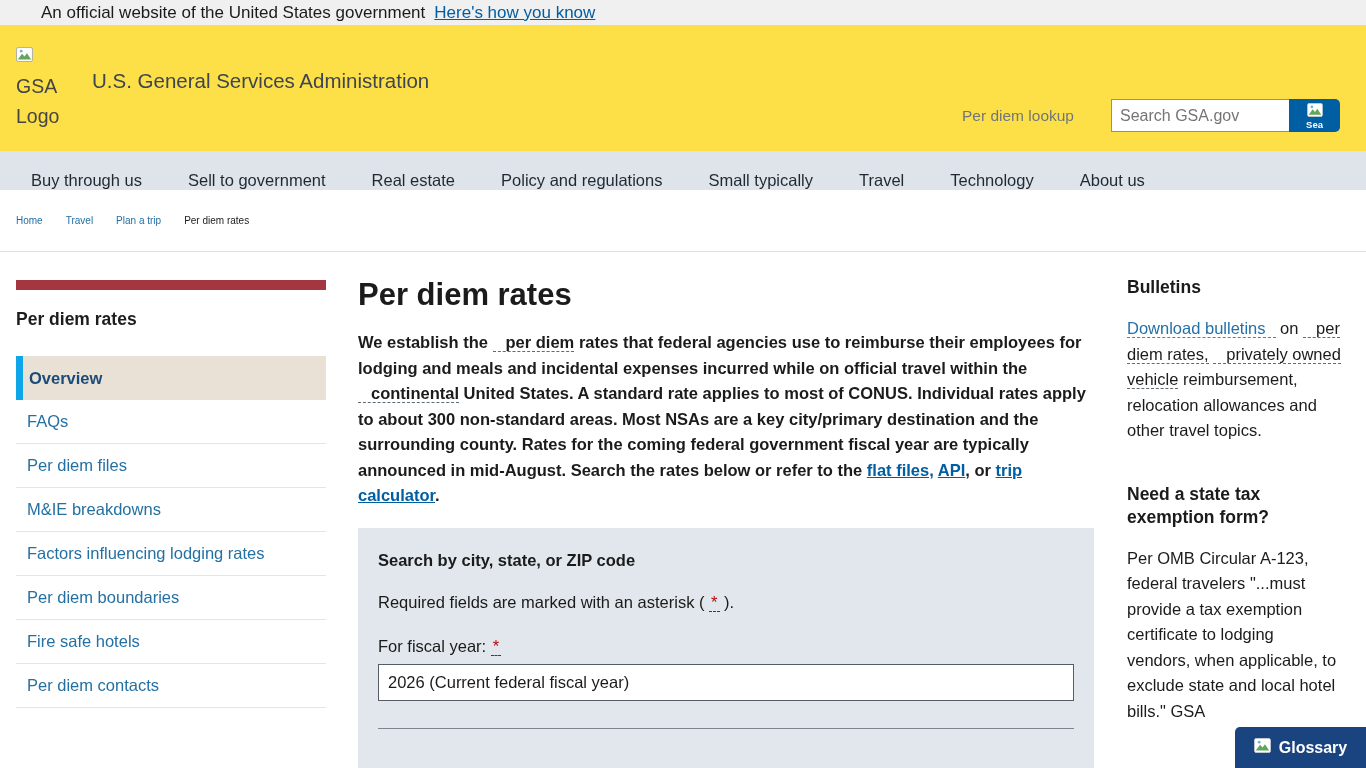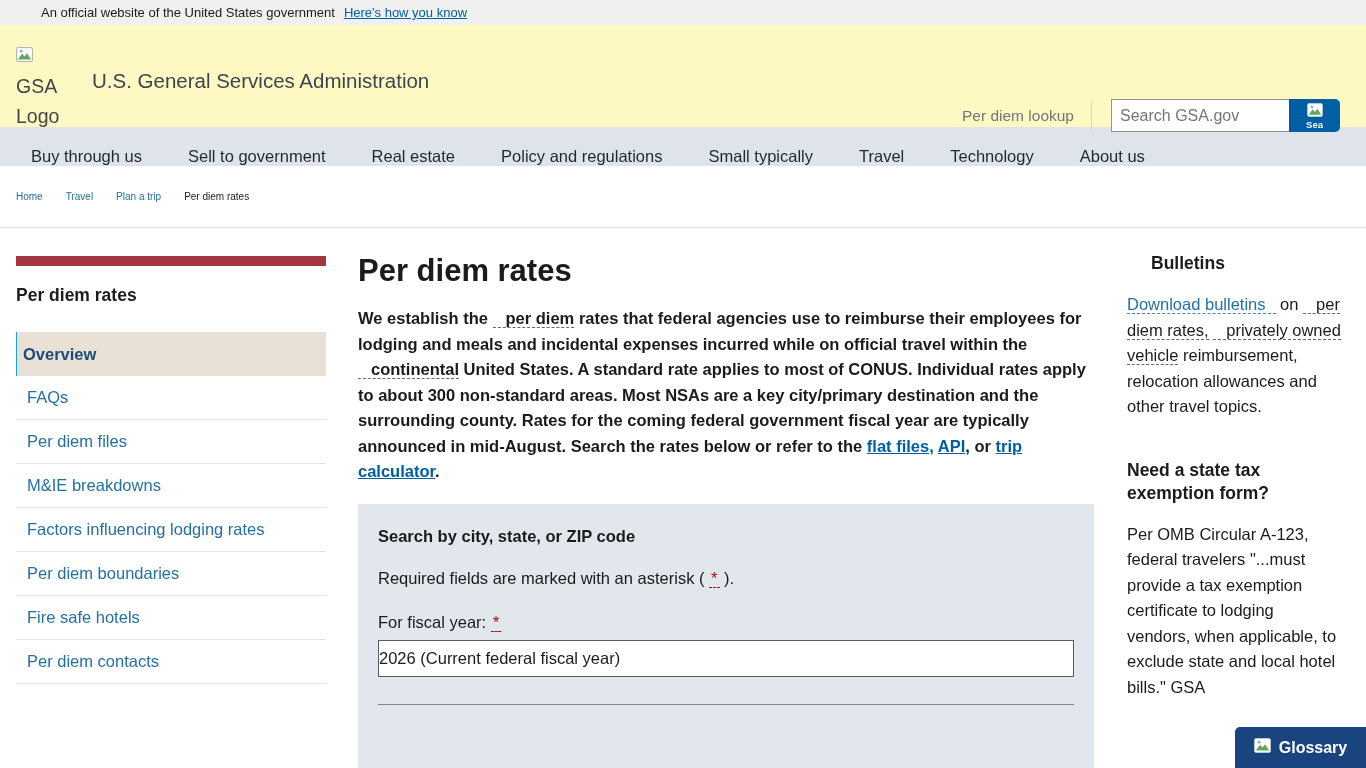--- a/index.html
+++ b/index.html
@@ -21,26 +21,26 @@
   .countdown-banner .days { font-weight:bold; margin-left:6px; }
   .close-x {
     position:absolute; right:12px; top:7px;
     color:#15608a; font-size:20px; font-weight:bold; cursor:pointer;
     line-height:1;
   }
 
   
   .official-banner {
     height:25px; background:#f0f0f0; display:flex; align-items:center;
-    padding-left:41px; font-size:13px; gap:9px;
+    padding-left:41px; font-size:17px; gap:9px;
   }
   .official-banner a { color:#005ea2; text-decoration:underline; }
 
   
-  .site-header { height:102px; position:relative; background:#fef9c3;text-decoration:underline; }
+  .site-header { height:126px; position:relative; background:#fde047;text-decoration:underline; }
   .logo-block { position:absolute; left:16px; top:16px; width:64px;
     font-size:19.5px; color:#454545; line-height:1.5; }
   .logo-block .bimg { display:block; margin-bottom:2px; }
   .site-title { position:absolute; left:92px; top:44px; font-size:20.5px;
     font-weight:400; color:#3d4551; }
   .header-right { position:absolute; right:26px; top:74px; display:flex;
     align-items:center; height:33px; }
   .lookup-link { font-size:15.5px; color:#71767a; text-decoration:none; margin-right:17px; }
   .header-divider { width:1px; height:32px; background:#d6d7d9; margin-right:19px; }
   .search-input {
@@ -76,47 +76,47 @@
   .side-nav { position:absolute; left:16px; top:0; width:310px; }
   .side-nav .red-bar { height:10px; background:#a33640; margin-top:28px; }
   .side-nav h2 { font-size:17.5px; font-weight:bold; color:#1c1d1f; margin-top:19px; }
   .side-nav ul { list-style:none; margin-top:26px; }
   .side-nav li {
     border-bottom:1px solid #e3e5e7; height:44px; display:flex; align-items:center;
     font-size:16.5px; cursor:pointer;
   }
   .side-nav li a { color:#2470a3; text-decoration:none; padding-left:11px; display:block; width:100%; }
   .side-nav li.active {
-    background:#e9e1d5; border-left:1px solid #0ea5e9; border-bottom:none;align-items:center;
+    background:#e9e1d5; border-left:7px solid #0ea5e9; border-bottom:none;align-items:center;
   }
   .side-nav li.active a { color:#1b4b78; font-weight:bold; padding-left:6px; }
 
   
   .main-col { position:absolute; left:358px; top:0; width:736px; }
   .main-col h1 { font-size:31px; font-weight:bold; color:#1b1b1b; margin-top:25px; }
   .main-col .intro { margin-top:17px; font-size:16.5px; line-height:25.5px;font-weight:bold; }
   .main-col .intro a { color:#005ea2; text-decoration:underline; }
   .term { border-bottom:1px dashed #5f6a72; padding-left:13px; }
 
   .search-panel { margin-top:19px; background:#e1e7ec; padding:23px 20px; height:400px; }
   .search-panel h2 { font-size:16.5px; font-weight:bold; color:#1b1b1b; }
   .search-panel .required-note { margin-top:23px; font-size:16.5px; }
   .red-star { color:#b50909; border-bottom:1px dashed #b50909; padding:0 2px; }
   .search-panel .fiscal-label { margin-top:25px; font-size:16.5px; }
   .select-box {
     margin-top:8px; height:37px; background:#fff; border:1px solid #565c65;
-    display:flex; align-items:center; font-size:16.5px;
+    display:flex; align-items:center; padding-left:9px; font-size:16.5px;
     color:#1b1b1b; cursor:pointer;
   }
   .search-panel hr { margin-top:27px; border:none; border-top:1px solid #7d868c; }
 
   
   .aside-col { position:absolute; left:1127px; top:0; width:214px; }
   .aside-col h2 { font-size:17.5px; font-weight:bold; color:#1b1b1b; line-height:23px; }
-  .aside-col .bulletins-title { margin-top:24px;margin-left:24px; }
+  .aside-col .bulletins-title { margin-top:24px; }
   .aside-col p { margin-top:17px; font-size:16.5px; line-height:25.5px; }
   .link-dashed { color:#2470a8; text-decoration:none; border-bottom:1px dashed #4f81a8; padding-right:10px; }
   .aside-col .tax-title { margin-top:39px; }
 
   
   .glossary-btn {
     position:absolute; right:0; bottom:0; width:131px; height:41px;
     background:#1a4480; border:none; border-radius:5px 0 0 0; cursor:pointer;
     display:flex; align-items:center; justify-content:center; gap:8px;
     color:#ffffff; font-size:16px; font-weight:bold;

